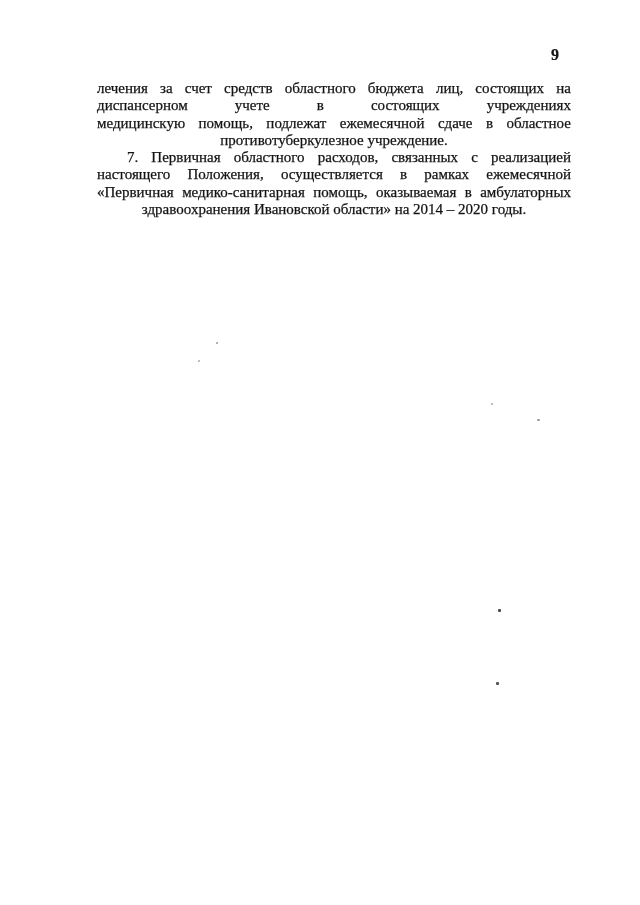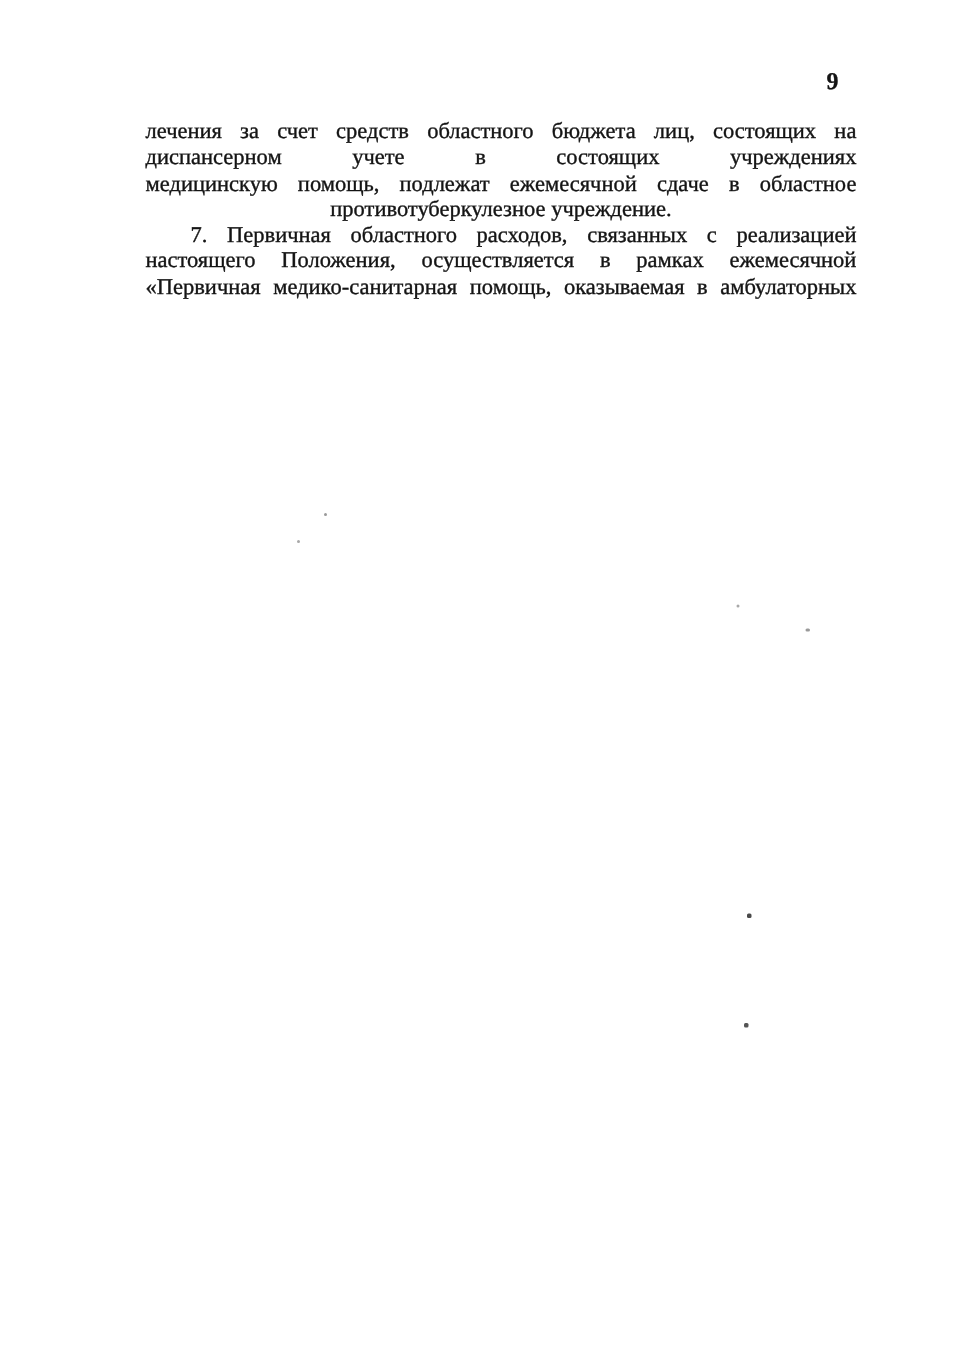--- a/index.html
+++ b/index.html
@@ -72,20 +72,21 @@
       <div class="paragraph">
         <div class="line justified"><span class="w">лечения</span><span class="w">за</span><span class="w">счет</span><span class="w">средств</span><span class="w">областного</span><span class="w">бюджета</span><span class="w">лиц,</span><span class="w">состоящих</span><span class="w">на</span></div>
         <div class="line justified"><span class="w">диспансерном</span><span class="w">учете</span><span class="w">в</span><span class="w">состоящих</span><span class="w">учреждениях</span></div>
         <div class="line justified"><span class="w">медицинскую</span><span class="w">помощь,</span><span class="w">подлежат</span><span class="w">ежемесячной</span><span class="w">сдаче</span><span class="w">в</span><span class="w">областное</span></div>
         <div class="line plain">противотуберкулезное учреждение.</div>
       </div>
       <div class="paragraph">
         <div class="line justified indented"><span class="w">7.</span><span class="w">Первичная</span><span class="w">областного</span><span class="w">расходов,</span><span class="w">связанных</span><span class="w">с</span><span class="w">реализацией</span></div>
         <div class="line justified"><span class="w">настоящего</span><span class="w">Положения,</span><span class="w">осуществляется</span><span class="w">в</span><span class="w">рамках</span><span class="w">ежемесячной</span></div>
         <div class="line justified"><span class="w">«Первичная</span><span class="w">медико-санитарная</span><span class="w">помощь,</span><span class="w">оказываемая</span><span class="w">в</span><span class="w">амбулаторных</span></div>
+        <div class="line plain">здравоохранения Ивановской области» на 2014 – 2020 годы.</div>
       </div>
     </div>
 
   <div id="specks-layer">
       <div class="speck" style="left: 216px; top: 342px; width: 2px; height: 2px; background: rgb(154, 154, 154);"></div>
       <div class="speck" style="left: 198px; top: 360px; width: 2px; height: 2px; background: rgb(168, 168, 168);"></div>
       <div class="speck" style="left: 491px; top: 403px; width: 2px; height: 2px; background: rgb(168, 168, 168);"></div>
       <div class="speck" style="left: 537px; top: 419px; width: 3px; height: 1.5px; background: rgb(154, 154, 154);"></div>
       <div class="speck" style="left: 498px; top: 609px; width: 2.5px; height: 3px; background: rgb(74, 74, 74);"></div>
       <div class="speck" style="left: 496px; top: 682px; width: 3px; height: 3px; background: rgb(85, 85, 85);"></div>

